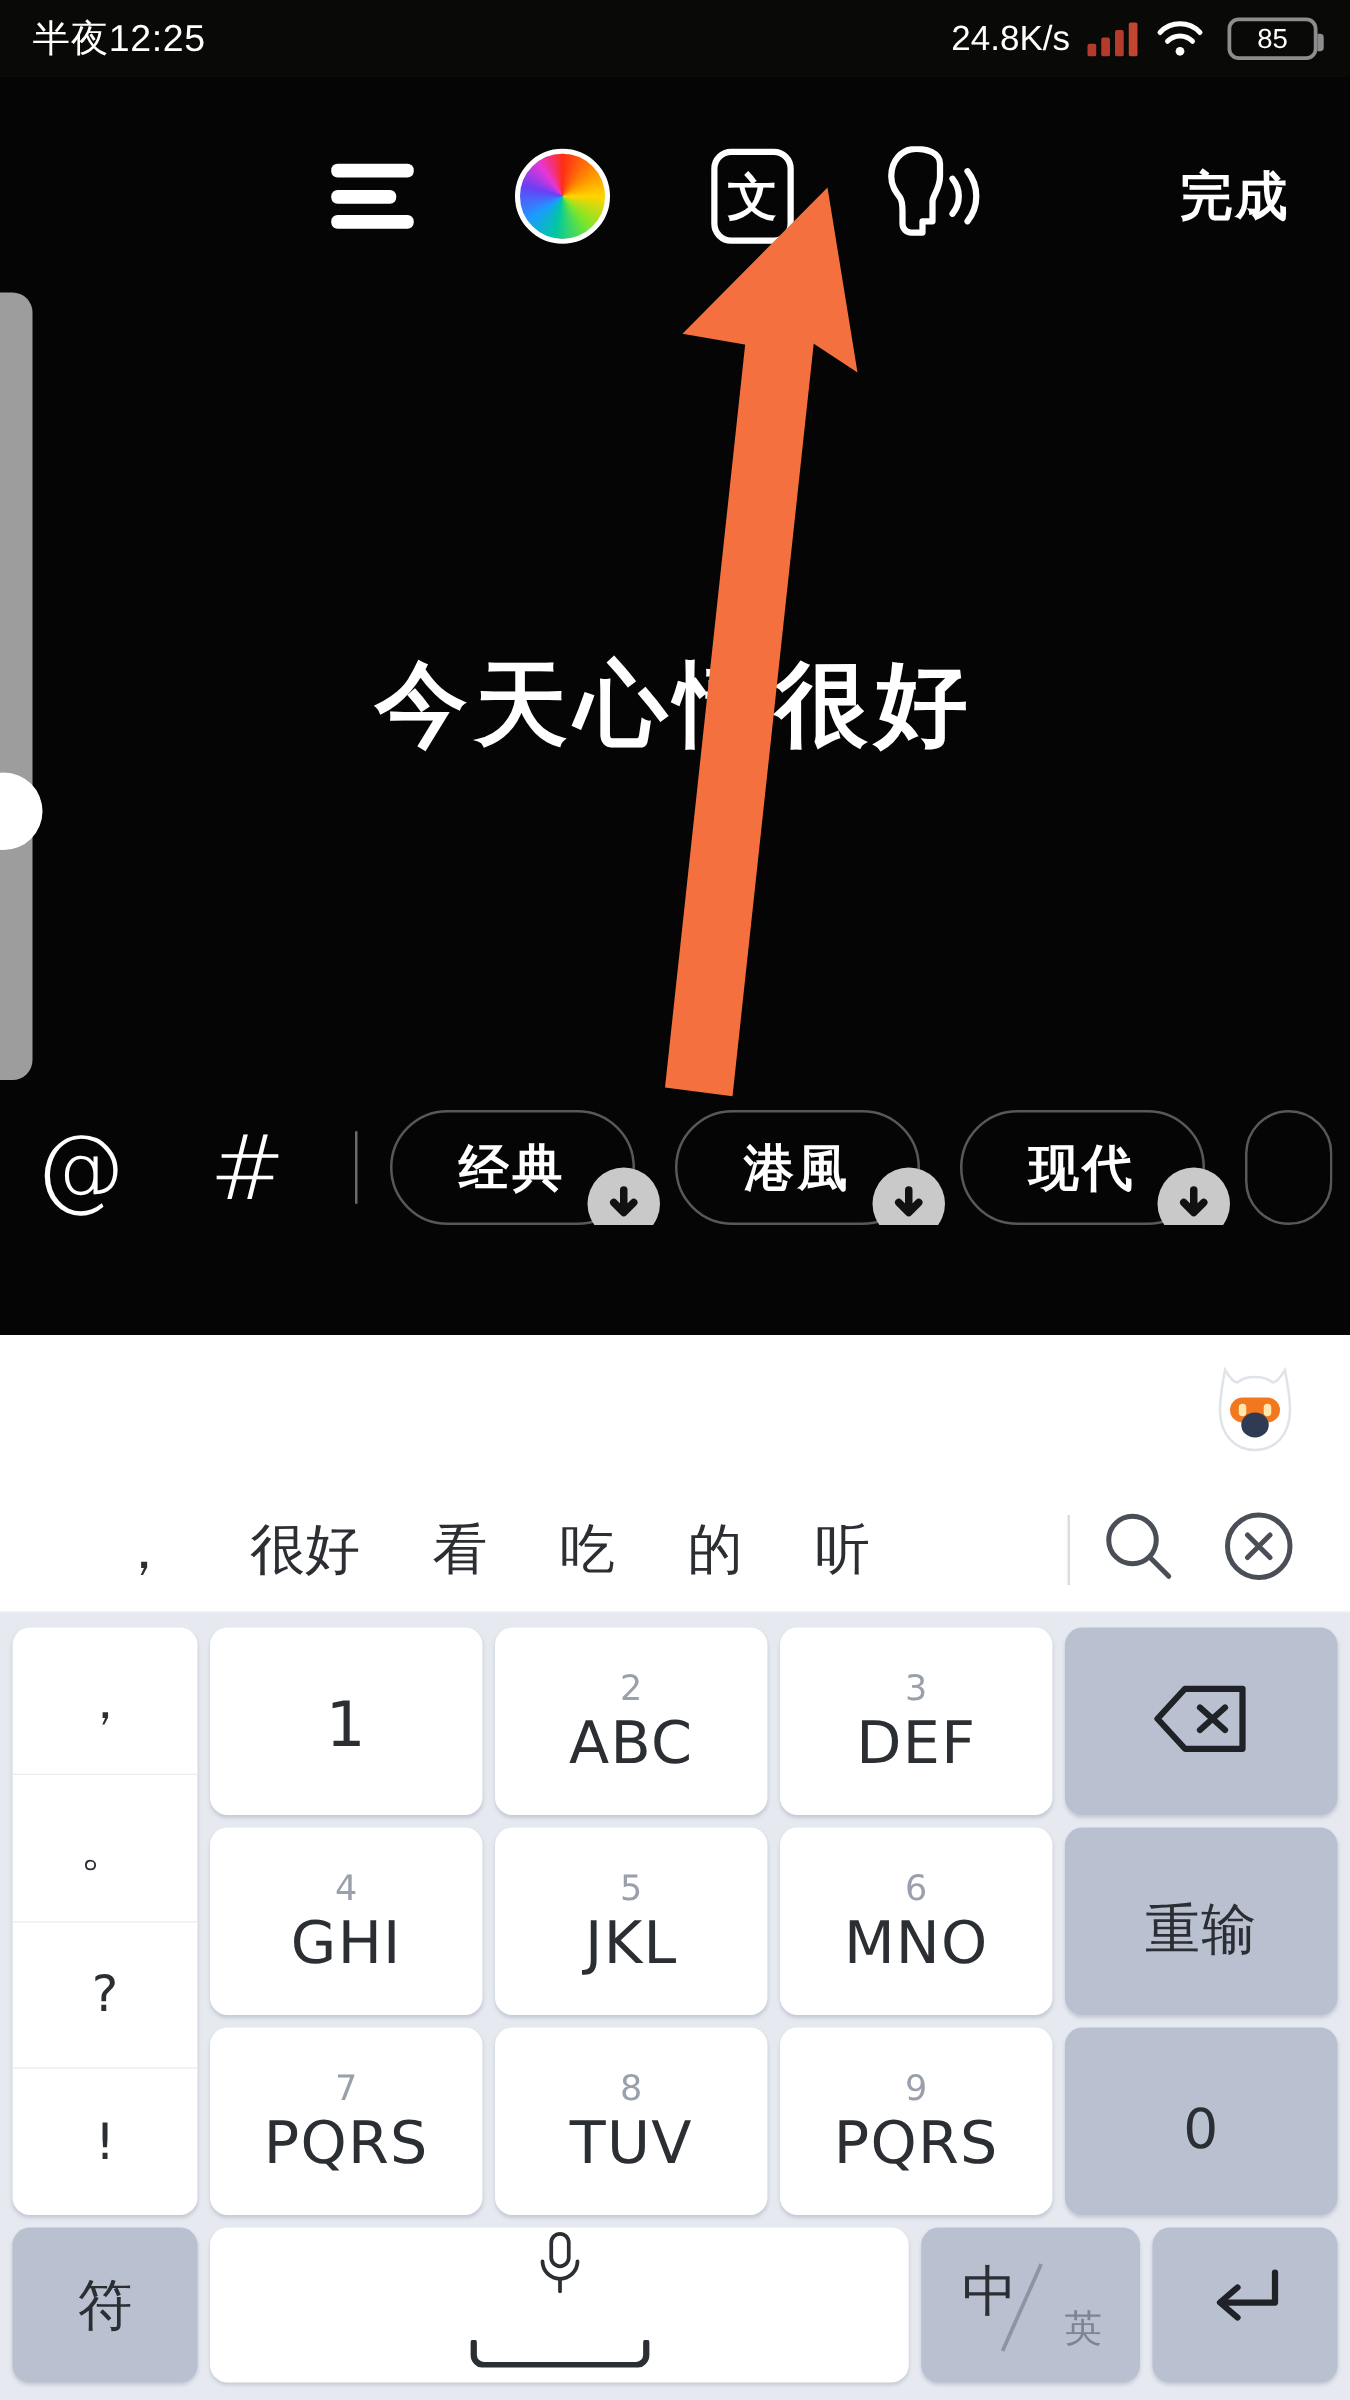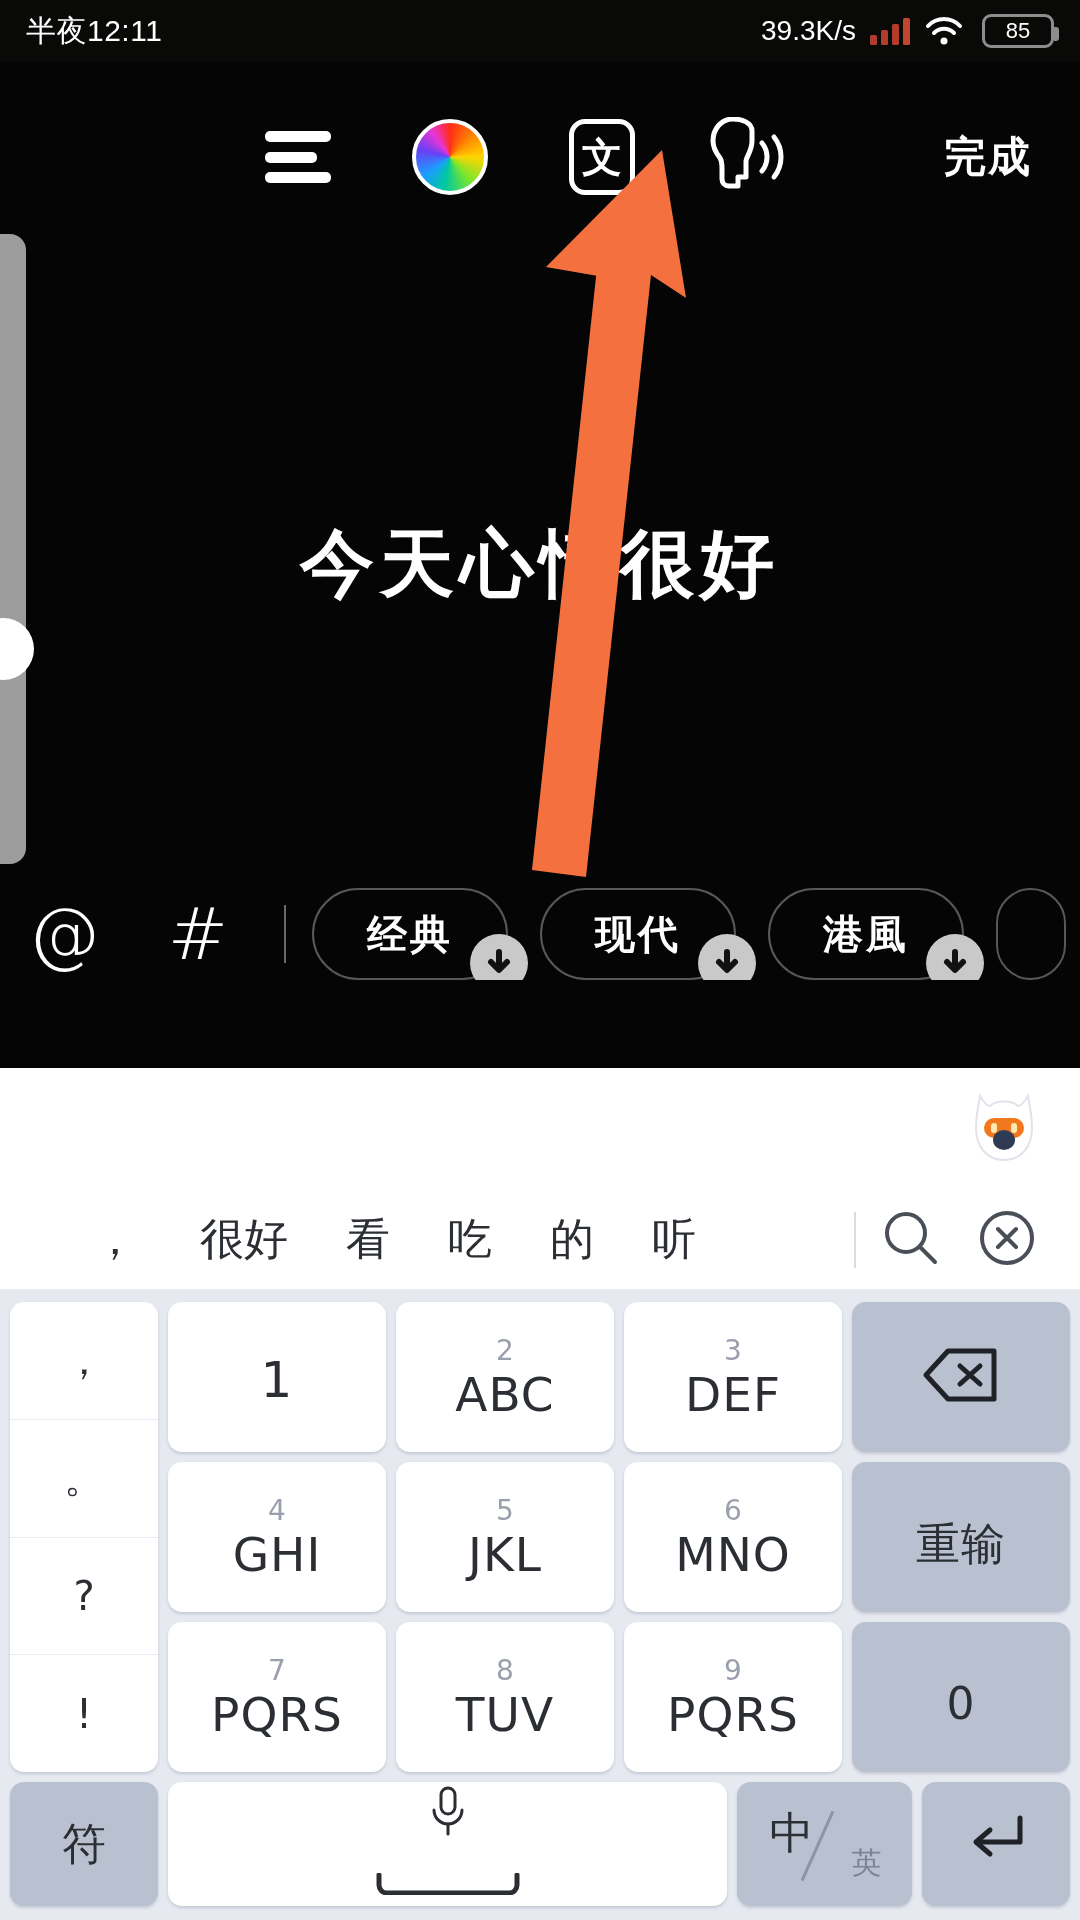--- a/index.html
+++ b/index.html
@@ -210,23 +210,23 @@
   .bkey.enter{ width:148px; }
   .lang-inner{ display:flex; align-items:center; position:relative; width:118px; height:84px; }
   .lang-zh{ position:absolute; left:4px; top:2px; font-size:44px; color:#2b2e33; }
   .lang-slash{ position:absolute; left:50px; top:6px; width:3px; height:76px; background:#8d94a3; transform:rotate(24deg); }
   .lang-en{ position:absolute; right:2px; bottom:2px; font-size:30px; color:#7d8493; }
 </style>
 </head>
 <body>
 
 <div class="statusbar">
-  <div class="status-time">半夜12:11</div>
+  <div class="status-time">半夜12:25</div>
   <div class="status-right">
-    <span class="net-speed">39.3K/s</span>
+    <span class="net-speed">24.8K/s</span>
     <span class="signal">
         <i></i>
         <i></i>
         <i></i>
         <i></i>
       </span>
     <span class="wifi">
       <svg width="40" height="30" viewBox="0 0 40 30">
         <path d="M4 10 A22 22 0 0 1 36 10" stroke="#fff" stroke-width="4" fill="none" stroke-linecap="round"></path>
         <path d="M10 17 A14 14 0 0 1 30 17" stroke="#fff" stroke-width="4" fill="none" stroke-linecap="round"></path>
@@ -290,29 +290,29 @@
     <div class="chips">
       <div class="chip">
         <span>经典</span>
         <span class="dl-badge">
           <svg width="34" height="34" viewBox="0 0 34 34">
               <path d="M17 6 L17 22 M9 16 L17 24 L25 16" stroke="#111" stroke-width="6" fill="none" stroke-linecap="round" stroke-linejoin="round"></path>
             </svg>
         </span>
       </div>
       <div class="chip">
-        <span>现代</span>
+        <span>港風</span>
         <span class="dl-badge">
           <svg width="34" height="34" viewBox="0 0 34 34">
               <path d="M17 6 L17 22 M9 16 L17 24 L25 16" stroke="#111" stroke-width="6" fill="none" stroke-linecap="round" stroke-linejoin="round"></path>
             </svg>
         </span>
       </div>
       <div class="chip">
-        <span>港風</span>
+        <span>现代</span>
         <span class="dl-badge">
           <svg width="34" height="34" viewBox="0 0 34 34">
               <path d="M17 6 L17 22 M9 16 L17 24 L25 16" stroke="#111" stroke-width="6" fill="none" stroke-linecap="round" stroke-linejoin="round"></path>
             </svg>
         </span>
       </div>
       <div class="chip partial">
         <span></span>
       </div>
     </div>

